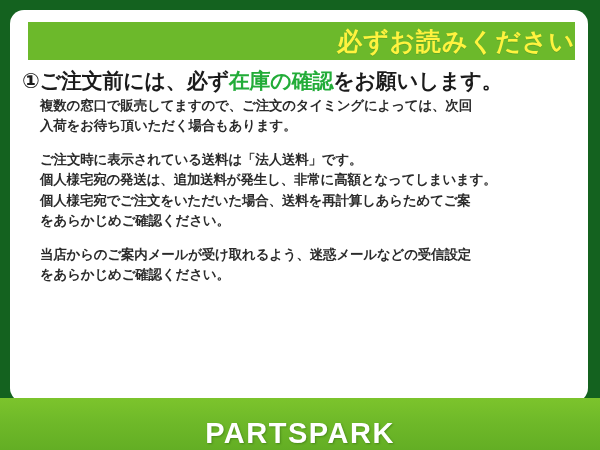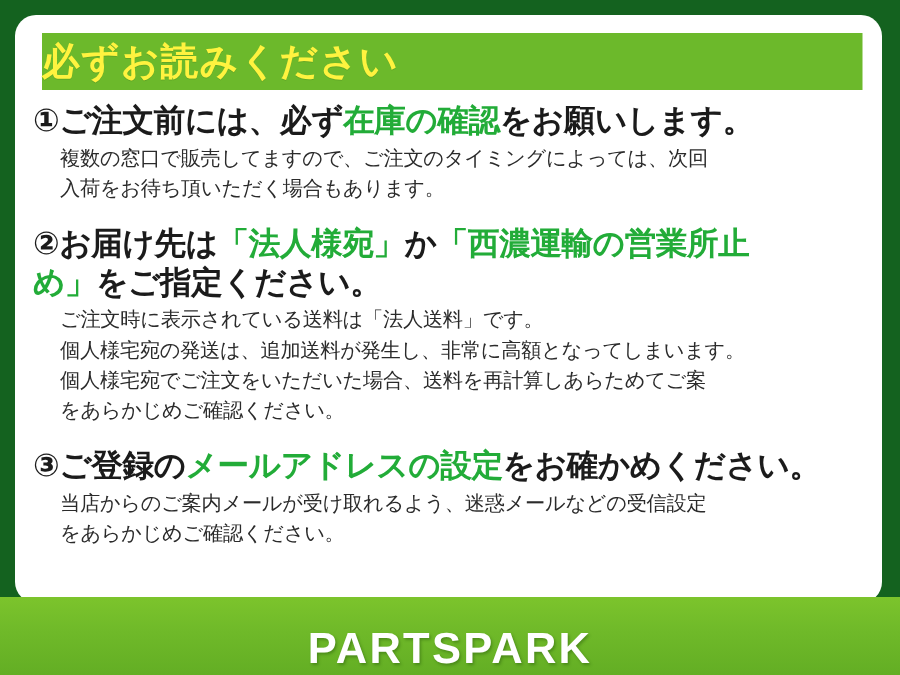--- a/index.html
+++ b/index.html
@@ -37,21 +37,21 @@
   
   #title-banner {
     position: absolute;
     left: 18px;
     top: 12px;
     width: 547px;
     height: 38px;
     background: #6cb92b;
     display: flex;
     align-items: center;
-    justify-content: flex-start;
+    justify-content: flex-end;
   }
   #title-text {
     color: #fff33f;
     font-size: 25px;
     font-weight: bold;
     letter-spacing: 1px;
     line-height: 1;
     text-shadow: 0 1px 0 rgba(0,0,0,0.10);
     white-space: nowrap;
   }
@@ -81,21 +81,21 @@
   .marker {
     font-size: 21px;
     font-weight: bold;
   }
 
   .hl { color: #22ac38; }
 
   .item-body {
     color: #2b2b2b;
     font-size: 13.5px;
-    font-weight: normal;
+    font-weight: bold;
     line-height: 1.50;
     letter-spacing: -0.2px;
     padding-left: 18px;
     margin-top: 2px;
   }
   .item-body .bline { display: block; white-space: nowrap; }
 
   #item-1 { margin-top: 2px; }
   #item-2 { margin-top: 14px; }
   #item-3 { margin-top: 14px; }
@@ -137,35 +137,29 @@
         <div class="item-heading">
           <span class="marker">①</span><span>ご注文前には、必ず</span><span class="hl">在庫の確認</span><span>をお願いします。</span>
         </div>
         <div class="item-body">
           <span class="bline">複数の窓口で販売してますので、ご注文のタイミングによっては、次回</span>
           <span class="bline">入荷をお待ち頂いただく場合もあります。</span>
         </div>
       </div>
 
       <div class="item" id="item-2">
-        <div class="item-heading wrap">
-          <span class="marker">②</span><span>お届け先は</span><span class="hl">「法人様宛」</span><span>か</span><span class="hl">「西濃運輸の営業所止め」</span><span>をご指定ください。</span>
-        </div>
         <div class="item-body">
           <span class="bline">ご注文時に表示されている送料は「法人送料」です。</span>
           <span class="bline">個人様宅宛の発送は、追加送料が発生し、非常に高額となってしまいます。</span>
           <span class="bline">個人様宅宛でご注文をいただいた場合、送料を再計算しあらためてご案</span>
           <span class="bline">をあらかじめご確認ください。</span>
         </div>
       </div>
 
       <div class="item" id="item-3">
-        <div class="item-heading">
-          <span class="marker">③</span><span>ご登録の</span><span class="hl">メールアドレスの設定</span><span>をお確かめください。</span>
-        </div>
         <div class="item-body">
           <span class="bline">当店からのご案内メールが受け取れるよう、迷惑メールなどの受信設定</span>
           <span class="bline">をあらかじめご確認ください。</span>
         </div>
       </div>
 
     </div>
   </div>
 
   <div id="footer">

